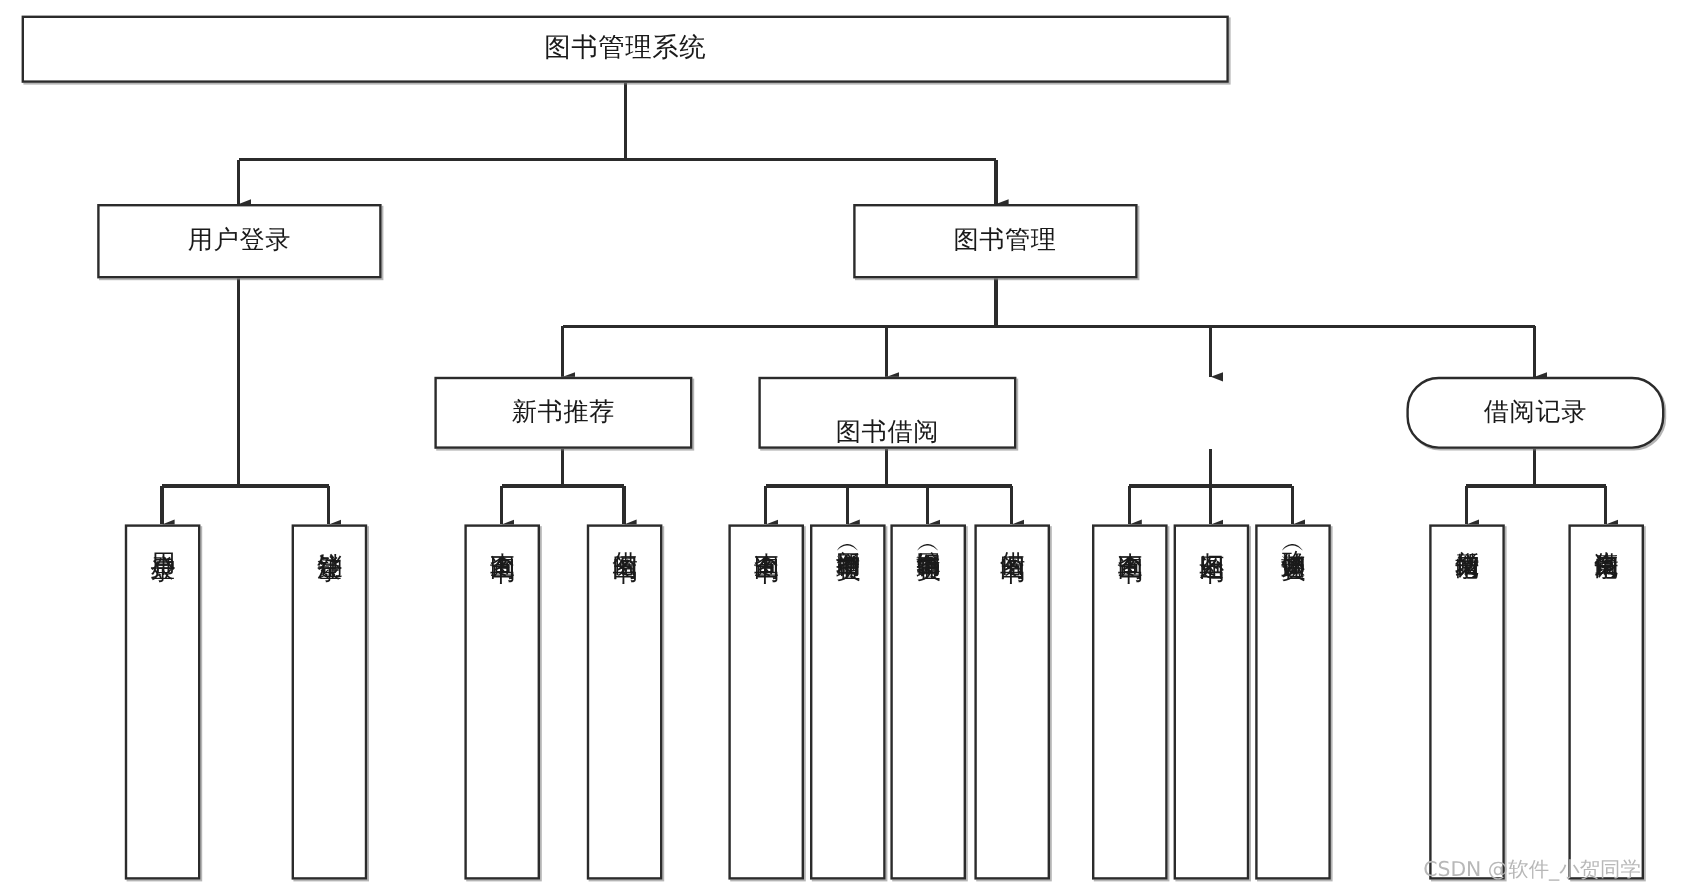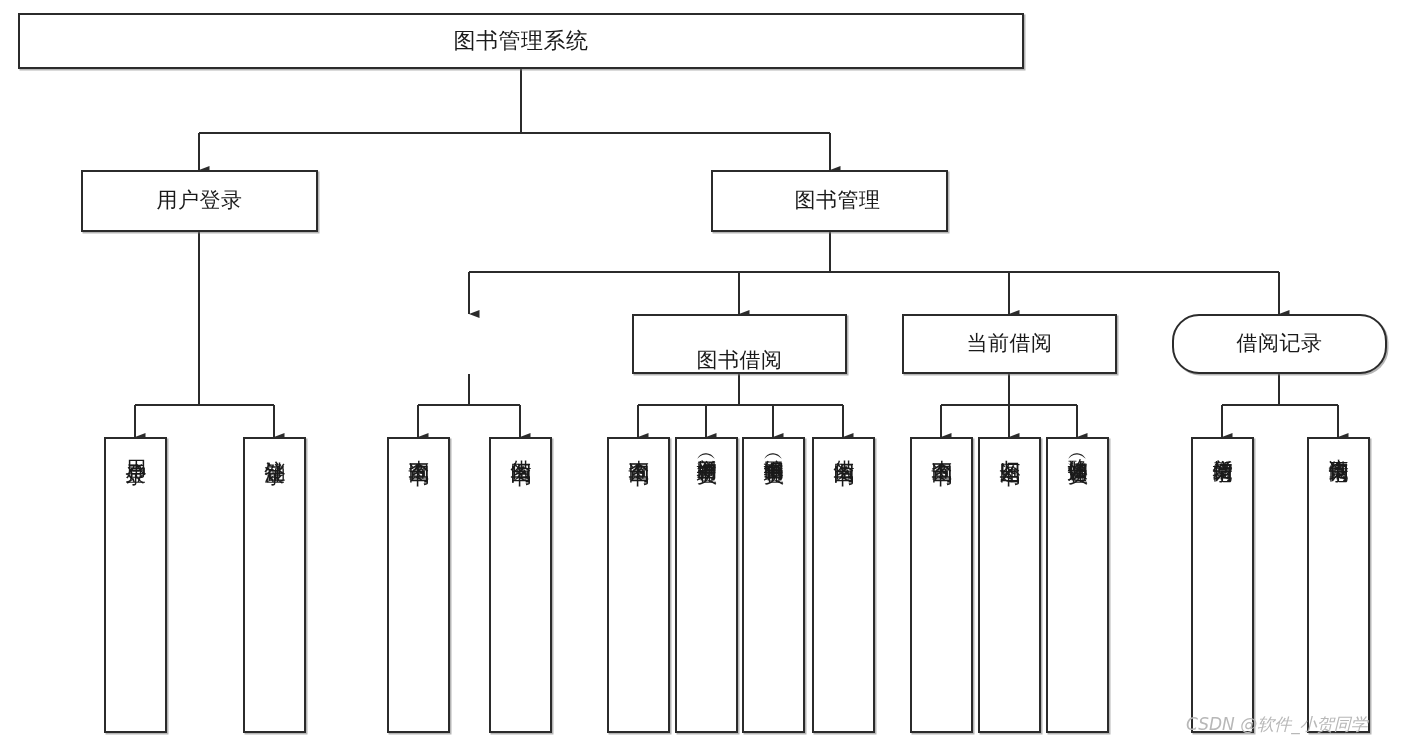--- a/index.html
+++ b/index.html
@@ -71,21 +71,20 @@
   }
   .watermark {
     position: absolute;
     left: 1186px;
     top: 713px;
     font-size: 17px;
     color: #b8b8b8;
     white-space: nowrap;
     z-index: 5;
     font-family: "DejaVu Sans", "Liberation Sans", sans-serif;
-    font-style: italic;
   }
 </style>
 </head>
 <body>
 
 <div id="diagram-root">
 
   <svg class="connectors" viewBox="0 0 1405 747" xmlns="http://www.w3.org/2000/svg">
     <defs>
       <marker id="arrow" markerWidth="9" markerHeight="11" refX="4.5" refY="10.5" orient="auto" markerUnits="userSpaceOnUse">
@@ -140,26 +139,26 @@
     <span class="label">图书管理系统</span>
   </div>
 
   <div class="node horizontal" style="left:81px; top:170px; width:237px; height:62px;">
     <span class="label">用户登录</span>
   </div>
   <div class="node horizontal" style="left:711px; top:170px; width:237px; height:62px;padding-left:16px;">
     <span class="label">图书管理</span>
   </div>
 
+  <div class="node horizontal" style="left:362px; top:314px; width:215px; height:60px;">
+    <span class="label">新书推荐</span>
+  </div>
   <div class="node horizontal" style="left:632px; top:314px; width:215px; height:60px;align-items:flex-end;">
     <span class="label">图书借阅</span>
   </div>
-  <div class="node horizontal" style="left:902px; top:314px; width:215px; height:60px;">
-    <span class="label">当前借阅</span>
-  </div>
   <div class="node horizontal" style="left:1172px; top:314px; width:215px; height:60px;border-radius:27px;">
     <span class="label">借阅记录</span>
   </div>
 
   <div class="node vertical" style="left:104px; top:437px; width:63px; height:296px;">
     <span class="label">用户登录</span>
   </div>
   <div class="node vertical" style="left:243px; top:437px; width:63px; height:296px;">
     <span class="label">注销登录</span>
   </div>

